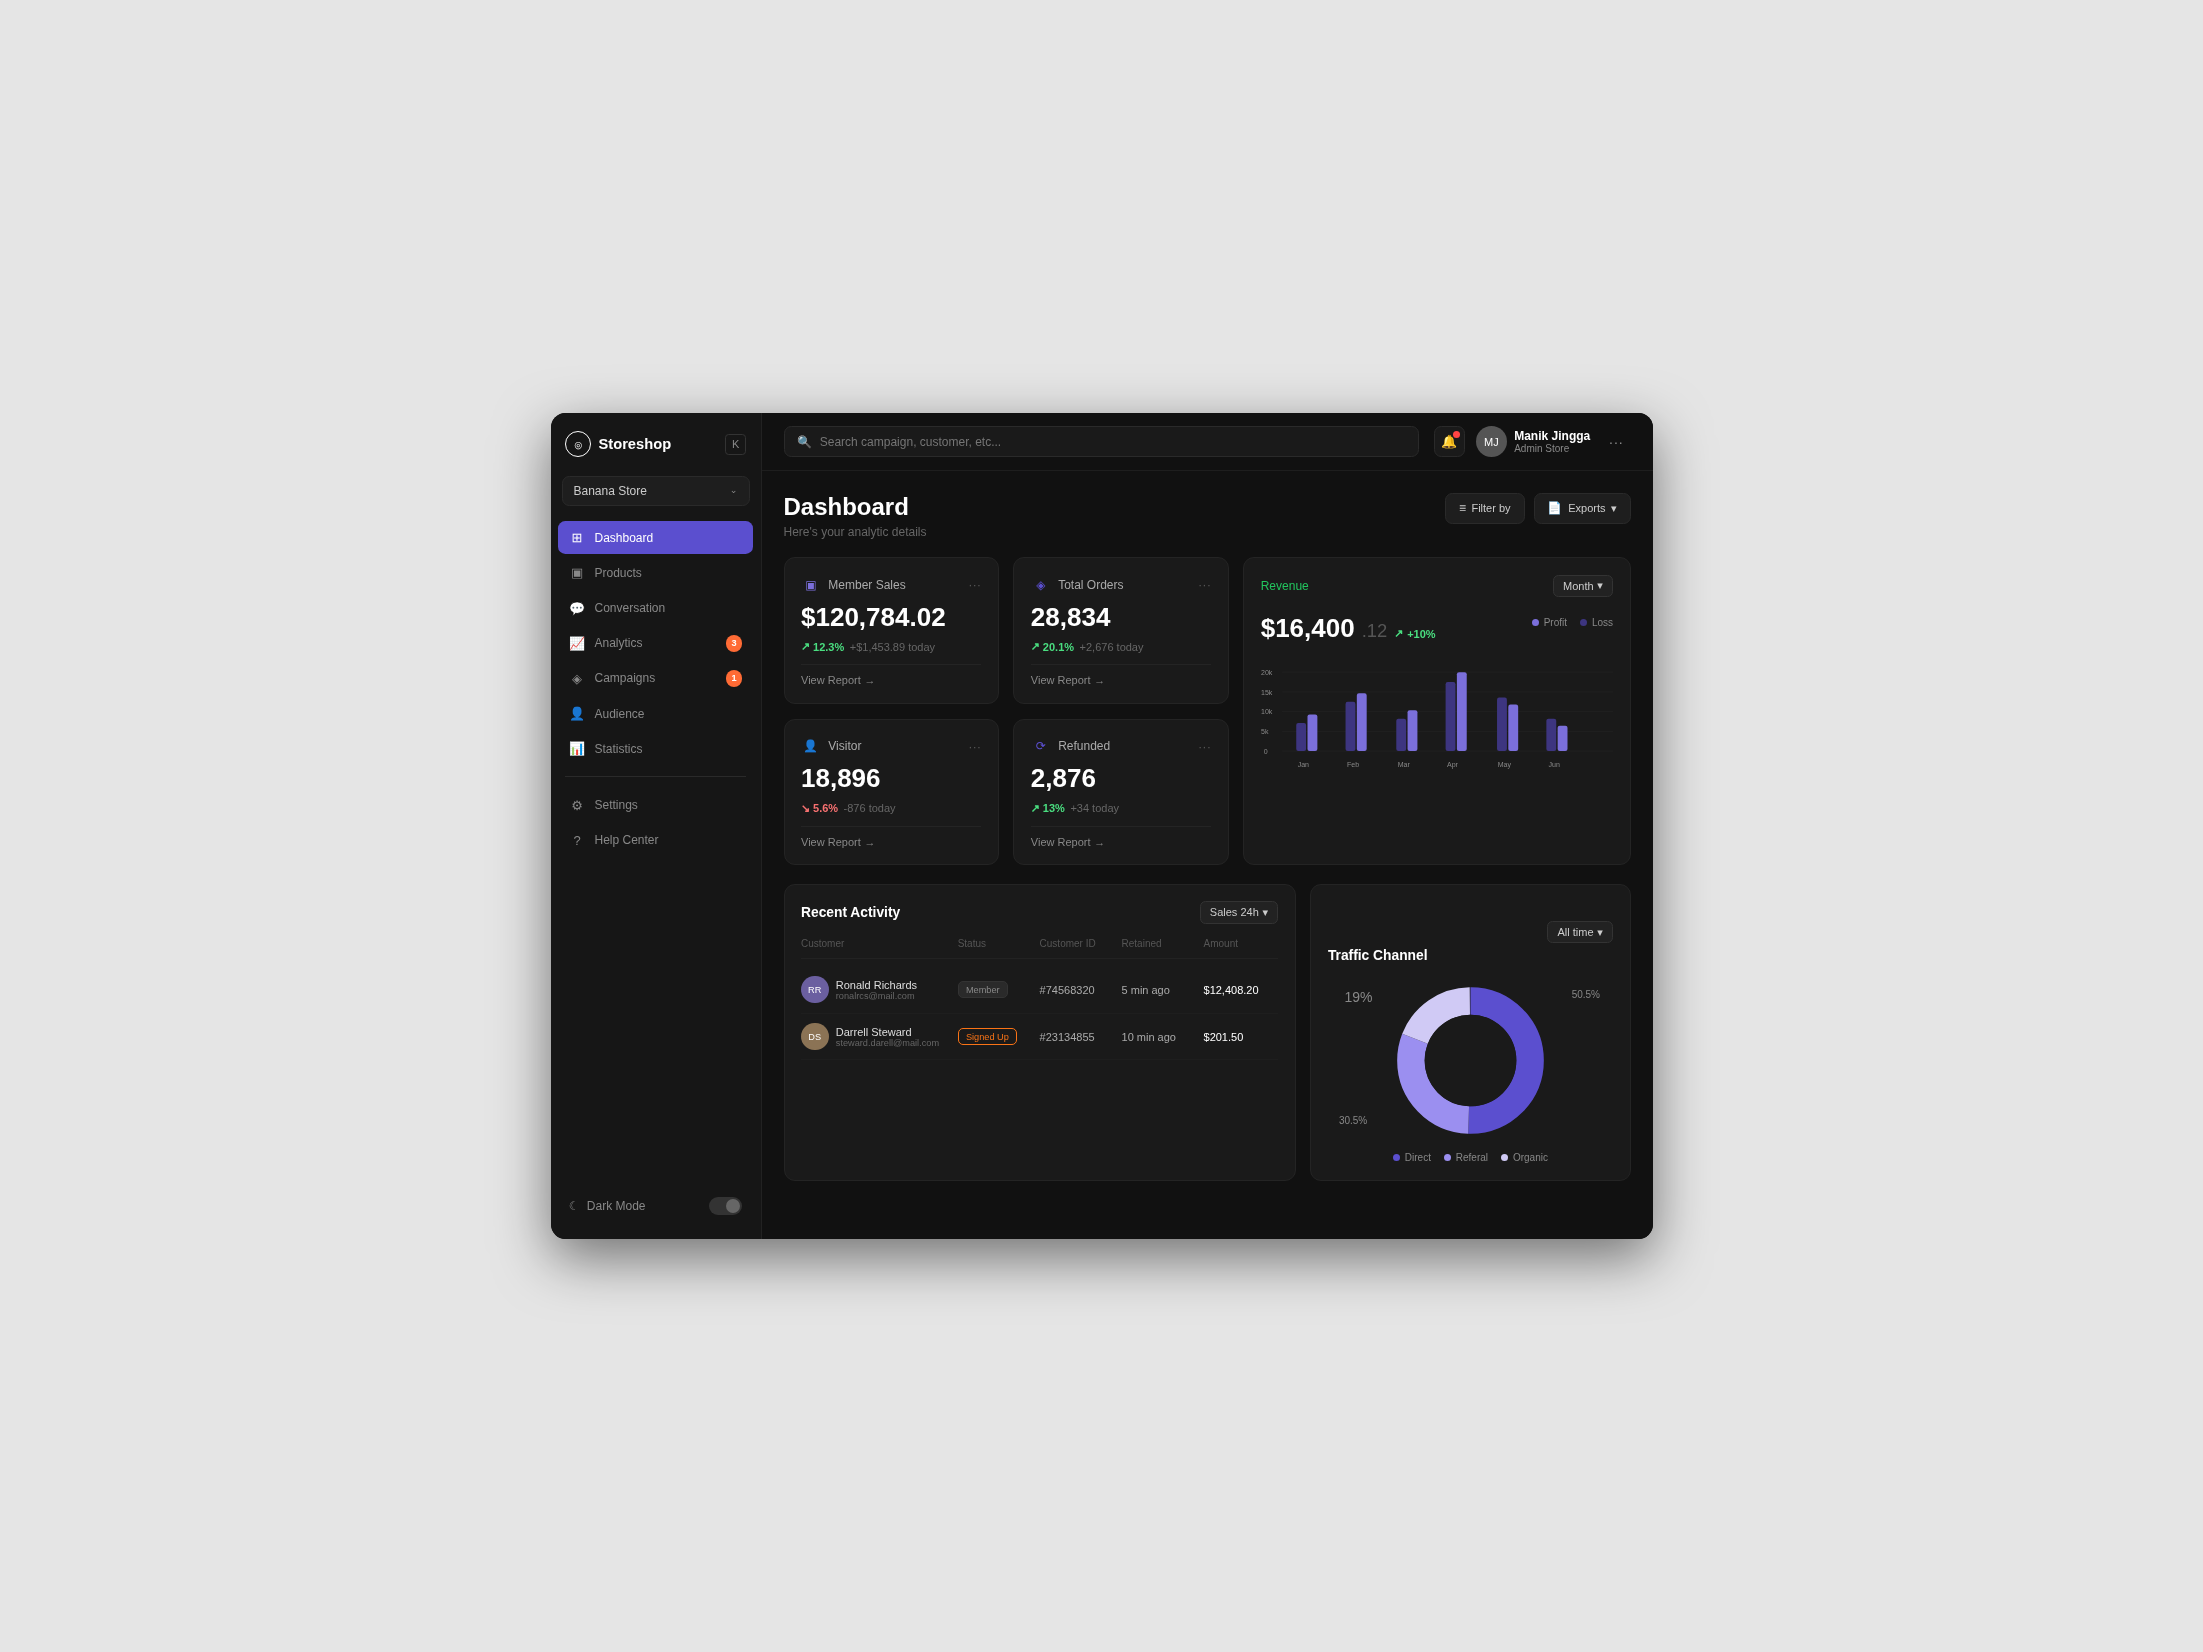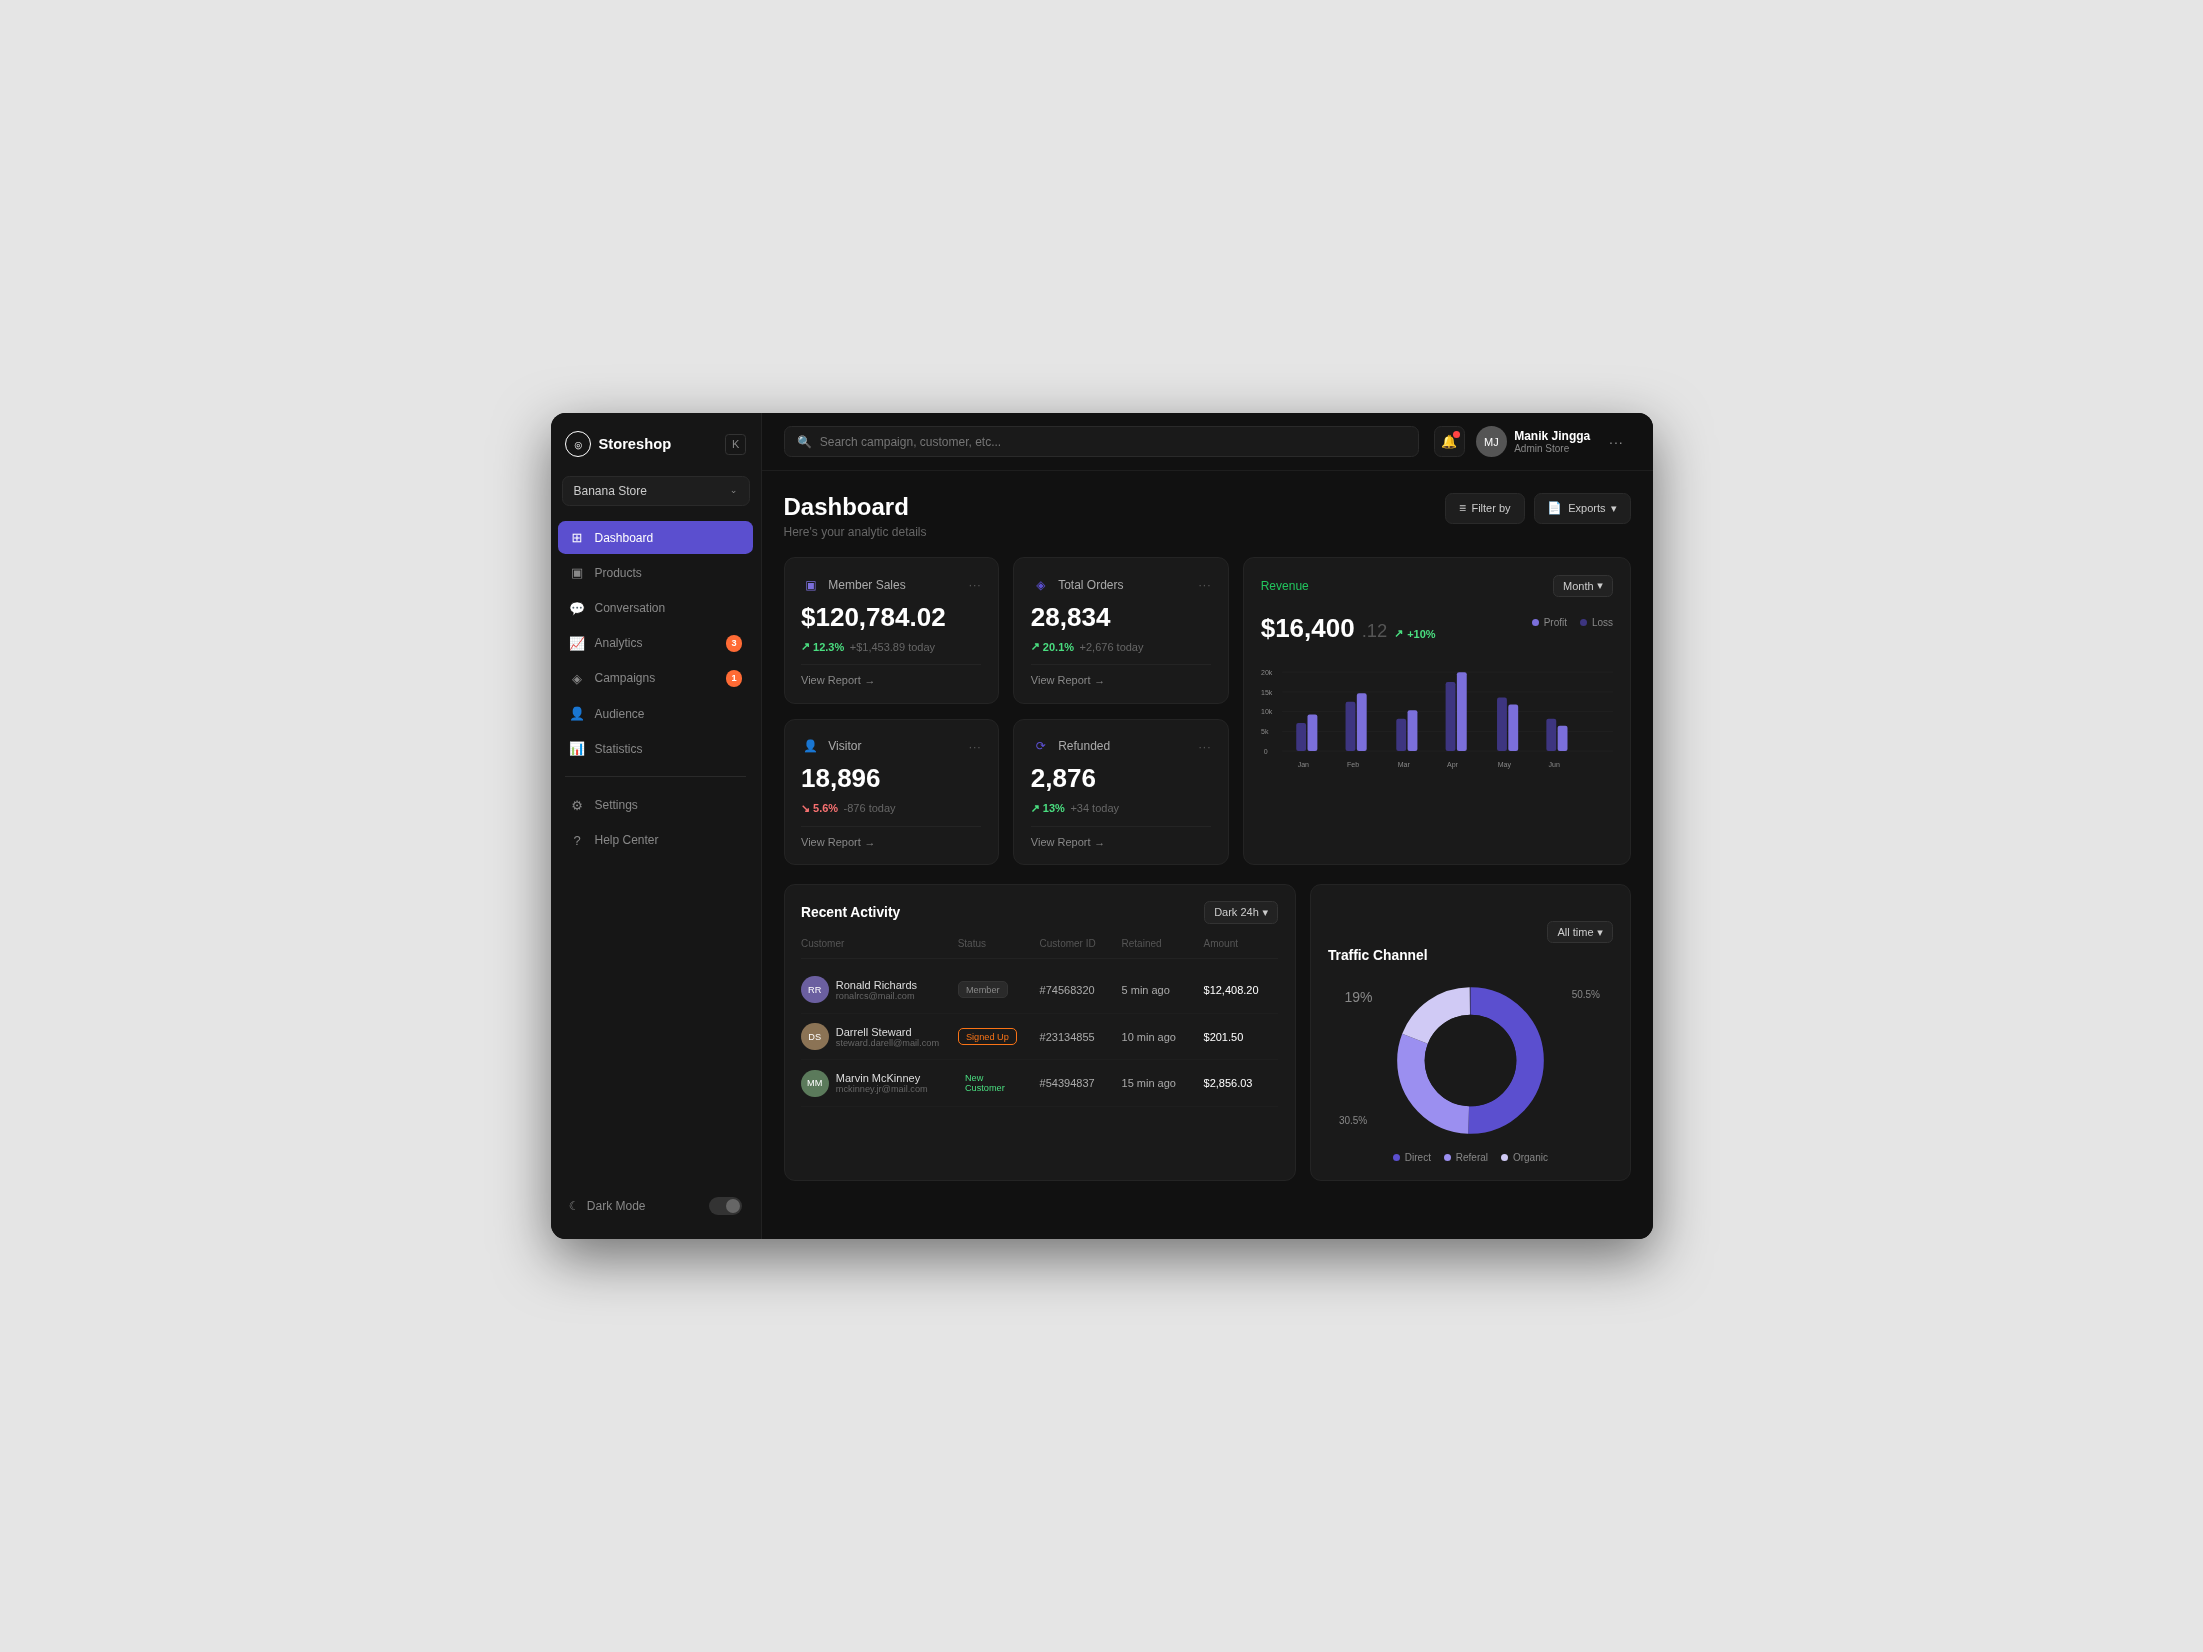--- a/index.html
+++ b/index.html
@@ -398,21 +398,21 @@
           </svg>
         </div>
       </div>
 
       <div class="bottom-section">
 
         <div class="activity-card">
           <div class="activity-header">
             <span class="activity-title">Recent Activity</span>
             <div class="time-badge">
-              <span>Dark 24h</span>
+              <span>Sales 24h</span>
               <span>▾</span>
             </div>
           </div>
 
           <div class="table-header">
             <div class="th">Customer</div>
             <div class="th">Status</div>
             <div class="th">Customer ID</div>
             <div class="th">Retained</div>
             <div class="th">Amount</div>
@@ -443,35 +443,20 @@
               </div>
             </div>
             <div class="td">
               <span class="status-badge status-signed">Signed Up</span>
             </div>
             <div class="td">#23134855</div>
             <div class="td">10 min ago</div>
             <div class="td-amount">$201.50</div>
           </div>
 
-          <div class="table-row">
-            <div class="customer-cell">
-              <div class="cust-avatar" style="background:#5b7a5b;">MM</div>
-              <div>
-                <div class="cust-name">Marvin McKinney</div>
-                <div class="cust-email">mckinney.jr@mail.com</div>
-              </div>
-            </div>
-            <div class="td">
-              <span class="status-badge status-new">New Customer</span>
-            </div>
-            <div class="td">#54394837</div>
-            <div class="td">15 min ago</div>
-            <div class="td-amount">$2,856.03</div>
-          </div>
         </div>
 
         <div class="traffic-card">
           <div class="traffic-header">
             <span class="traffic-title">Traffic Channel</span>
             <div class="time-badge">
               <span>All time</span>
               <span>▾</span>
             </div>
           </div>

